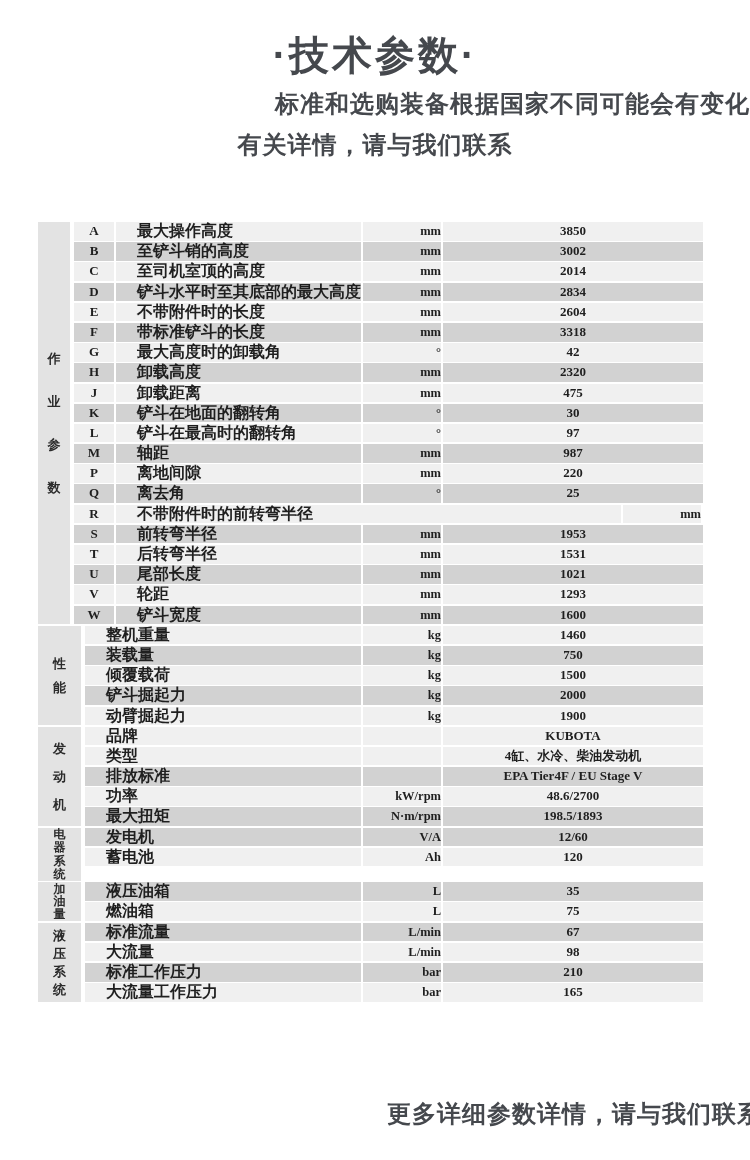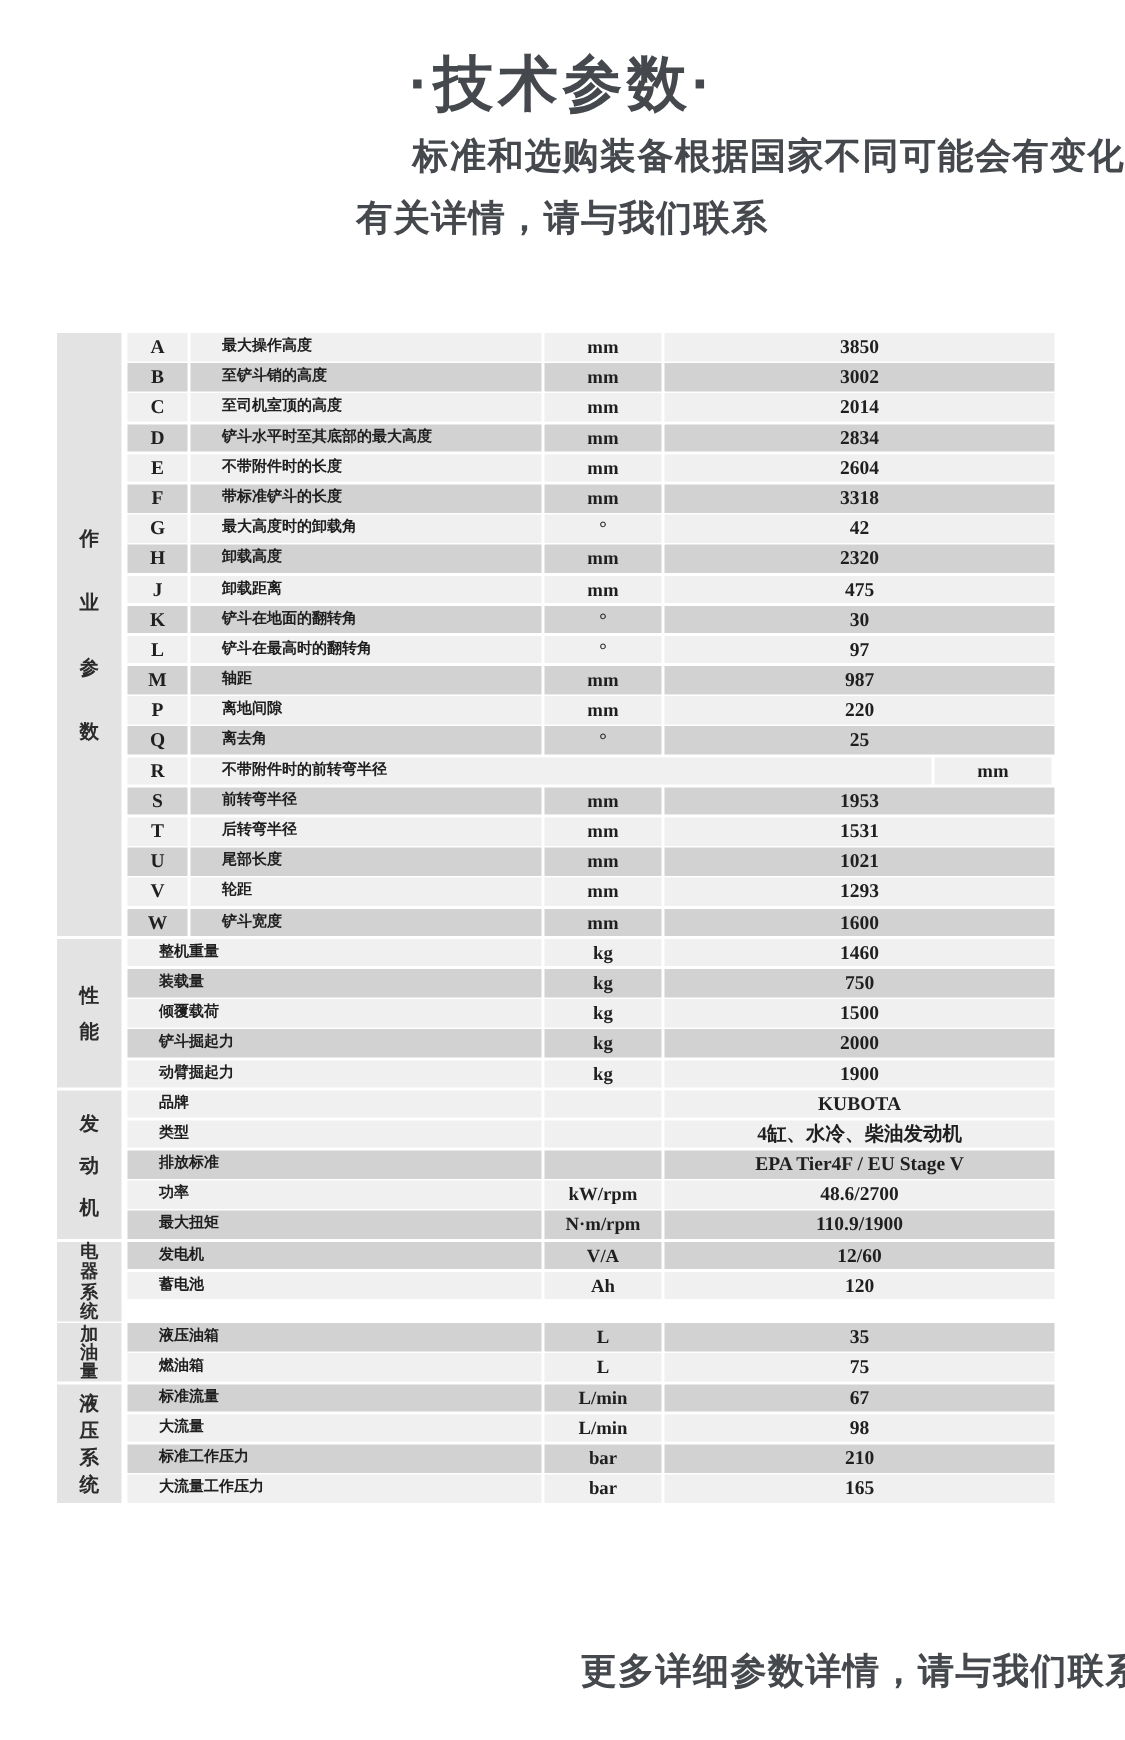--- a/index.html
+++ b/index.html
@@ -33,22 +33,22 @@
   .section:nth-child(2) .section-label{gap:11px;}
   .section:nth-child(3) .section-label{gap:15px;}
   .section:nth-child(4) .section-label{gap:1px;font-size:12px;line-height:12.5px;}
   .section:nth-child(5) .section-label{gap:0px;font-size:12px;line-height:12.5px;}
   .section:nth-child(6) .section-label{gap:5px;}
 
   .rows{flex:1;display:flex;flex-direction:column;}
   .row{display:flex;height:18.6px;line-height:18.6px;margin-bottom:1.6px;font-size:13px;}
   .cell{overflow:hidden;white-space:nowrap;}
   .cell-letter{width:40px;text-align:center;margin-right:2px;}
-  .cell-desc{flex:1;text-align:left;padding-left:21px;margin-right:2px;font-size:10px;}
-  .cell-unit{width:78px;text-align:center;margin-right:2px;font-size:12.5px;}
+  .cell-desc{flex:1;text-align:left;padding-left:21px;margin-right:2px;font-size:16px;}
+  .cell-unit{width:78px;text-align:right;margin-right:2px;font-size:12.5px;}
   .cell-value{width:260px;text-align:center;font-size:13px;}
   .light{background:var(--row-light);}
   .dark{background:var(--row-dark);}
 </style>
 </head>
 <body>
 
 <div class="page">
   <h1 class="title">·技术参数·</h1>
   <p class="sub sub1">标准和选购装备根据国家不同可能会有变化</p>
@@ -240,21 +240,21 @@
             <div class="cell cell-value dark">EPA Tier4F / EU Stage V</div>
           </div>
           <div class="row">
             <div class="cell cell-desc light">功率</div>
             <div class="cell cell-unit light">kW/rpm</div>
             <div class="cell cell-value light">48.6/2700</div>
           </div>
           <div class="row">
             <div class="cell cell-desc dark">最大扭矩</div>
             <div class="cell cell-unit dark">N·m/rpm</div>
-            <div class="cell cell-value dark">110.9/1900</div>
+            <div class="cell cell-value dark">198.5/1893</div>
           </div>
         </div>
       </div>
       <div class="section">
         <div class="section-label">
           <span>电</span>
           <span>器</span>
           <span>系</span>
           <span>统</span>
         </div>

